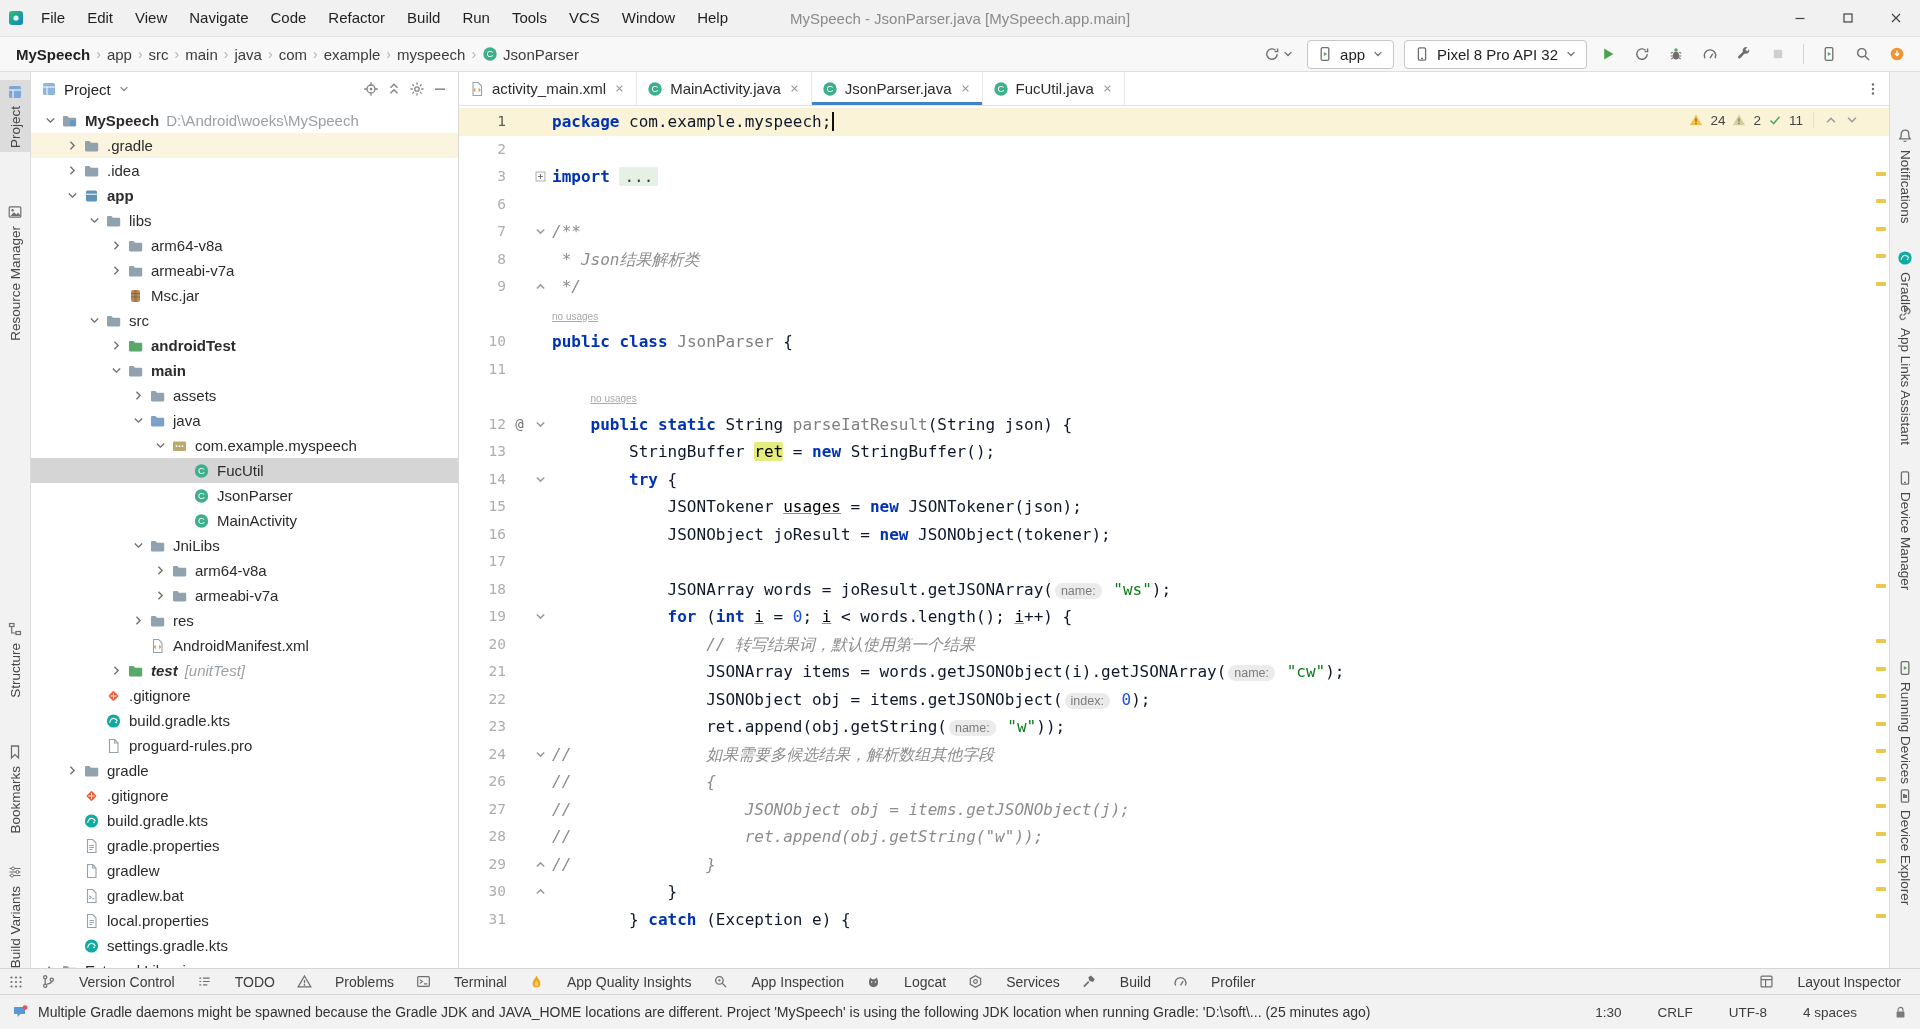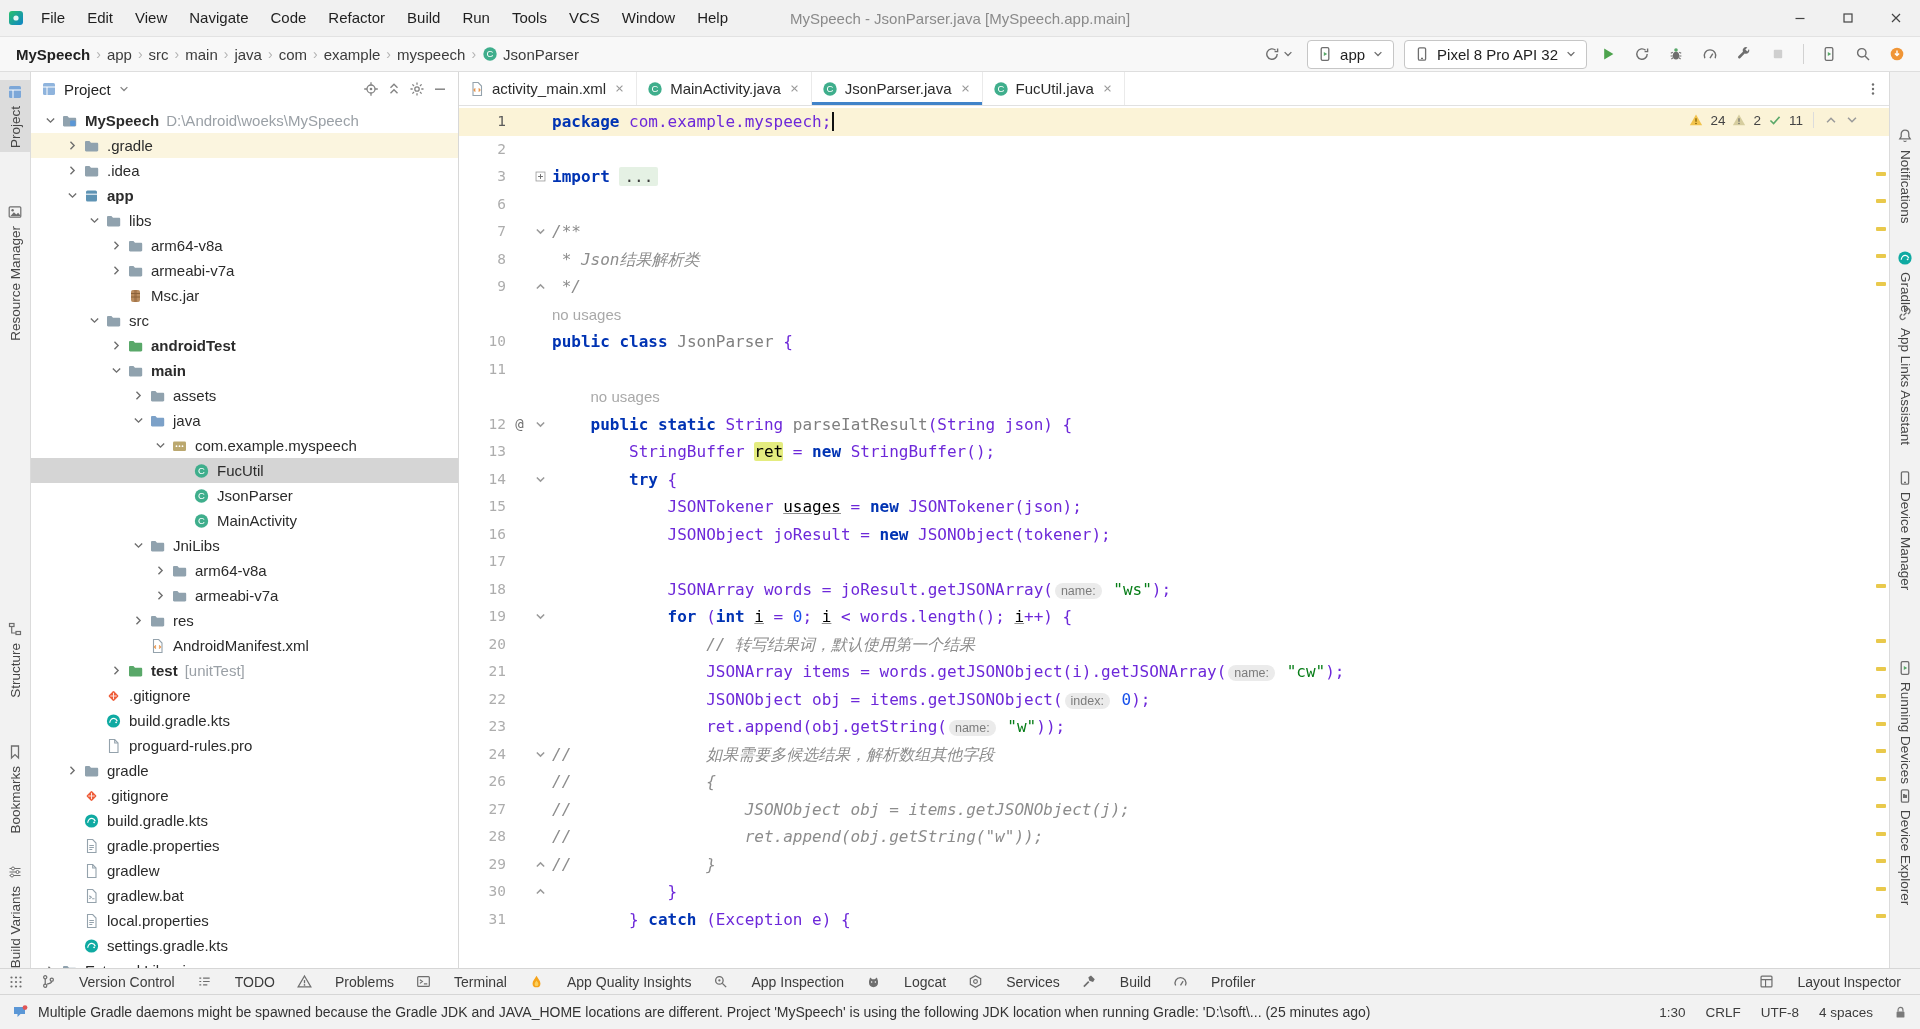--- a/index.html
+++ b/index.html
@@ -81,31 +81,31 @@
   .code-row { display:flex; height:27.5px; line-height:27.5px; white-space:pre; }
   .caret-line { background:#FBF3D7; }
   .ln { width:52px; flex:none; text-align:right; color:#ADADAD; font-size:14.5px; padding-right:5px; }
   .caret-line .ln { color:#5a5a5a; }
   .gmark { width:17px; flex:none; color:#6f6f6f; font-size:14px; text-align:center; }
   .fold { width:24px; flex:none; display:inline-flex; align-items:center; justify-content:center; }
   .fold .i { width:13px; height:13px; }
   .code-text { flex:1; min-width:0; }
 
   .tk-kw { color:#0033B3; font-weight:bold; }
-  .tk-pl { color:#6d28d9; }
+  .tk-pl { color:#0f172a; }
   .tk-str { color:#067D17; }
   .tk-num { color:#1750EB; }
   .tk-cmt, .tk-doc { color:#8C8C8C; font-style:italic; }
   .tk-unused { color:#7F7F7F; }
   .tk-hlvar { background:#E4EC7F; border-radius:2px; }
   .tk-und { text-decoration:underline; text-decoration-color:#8f8f8f; }
   .tk-hint { background:#EBEBEB; color:#7c7c7c; border-radius:9px; padding:1px 6px; margin:0 2px;
     font-family:"Liberation Sans",sans-serif; font-size:12.5px; }
   .tk-fold { background:#E5F1E4; color:#3c3c3c; padding:0 5px; border-radius:2px; }
-  .tk-usages { color:#A9A9A9; font-family:"Liberation Sans",sans-serif; font-size:15px; }
+  .tk-usages { color:#A9A9A9; font-family:"Liberation Sans",sans-serif; font-size:10px;text-decoration:underline; }
   .caret { display:inline-block; width:2px; height:19px; background:#101010; vertical-align:text-bottom; margin-left:1px; }
 
   .inspections { position:absolute; top:6px; right:30px; display:flex; align-items:center; gap:7px;
     font-family:"Liberation Sans",sans-serif; font-size:13.5px; color:#444; }
   .inspections .i { width:14px; height:14px; }
   .insp-sep { width:1px; height:16px; background:#DCDCDC; margin:0 3px; }
 
   .error-stripe { position:absolute; top:0; right:0; width:16px; height:100%; }
   .stripe-mark { position:absolute; right:3px; width:10px; height:4px; background:#E9C94C; border-radius:1px; }
 
@@ -113,21 +113,21 @@
   .bottom-bar { height:26px; background:#F2F2F2; border-top:1px solid #D6D6D6; display:flex;
     align-items:center; padding:0 8px; font-size:14px; color:#3c3c3c; flex:none; }
   .tool-btn { display:flex; align-items:center; gap:23px; padding:0 11px; height:100%; }
   .tool-btn .i { width:15px; height:15px; }
   .bottom-right { margin-left:auto; display:flex; }
 
   
   .status-bar { height:35px; background:#F2F2F2; border-top:1px solid #D6D6D6; display:flex;
     align-items:center; padding:0 12px; font-size:14px; color:#333; gap:10px; flex:none; }
   .status-msg { flex:1; white-space:nowrap; overflow:hidden; }
-  .status-right { display:flex; align-items:center; gap:20px; color:#3c3c3c; font-size:13.5px; }
+  .status-right { display:flex; align-items:center; gap:36px; color:#3c3c3c; font-size:13.5px; }
 </style>
 </head>
 <body>
 
 <div class="app">
 
   <div class="titlebar">
     <span class="i logo">
         <svg viewBox="0 0 16 16">
           <defs>
@@ -740,21 +740,21 @@
           <div class="tree-row" style="padding-left: 96px;">
             <span class="chevron"></span>
             <span class="i titem">
               <svg viewBox="0 0 16 16">
                 <path d="M4 1.5h5.2L12.5 5v9.5H4z" fill="#FFF" stroke="#94A2AC" stroke-width="1.1"></path>
                 <path d="M6.4 7.5 5 9l1.4 1.5M9.6 7.5 11 9 9.6 10.5" stroke="#E8944A" stroke-width="1.2" fill="none"></path>
               </svg>
             </span>
             <span class="t-label">AndroidManifest.xml</span>
           </div>
-          <div class="tree-row" style="padding-left: 74px;">
+          <div class="tree-row" style="padding-left: 74px; font-style: italic;">
             <span class="chevron">
               <span class="i">
                 <svg viewBox="0 0 16 16">
                   <path d="M5.5 3.5 10 8l-4.5 4.5" fill="none" stroke="#6E6E6E" stroke-width="1.7"></path>
                 </svg>
               </span>
             </span>
             <span class="i titem">
               <svg viewBox="0 0 16 16">
                 <path d="M1.5 4.2c0-.7.5-1.2 1.2-1.2h3.2l1.6 1.7h6c.7 0 1.2.5 1.2 1.2v6.4c0 .7-.5 1.2-1.2 1.2H2.7c-.7 0-1.2-.5-1.2-1.2z" fill="#59A869"></path>

